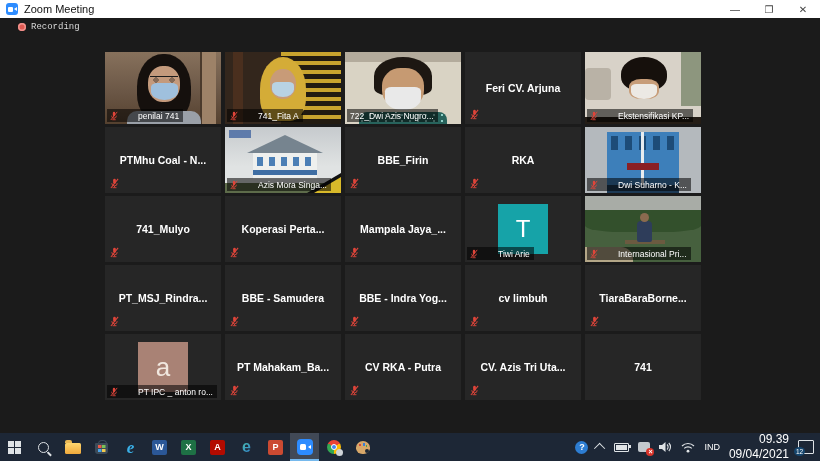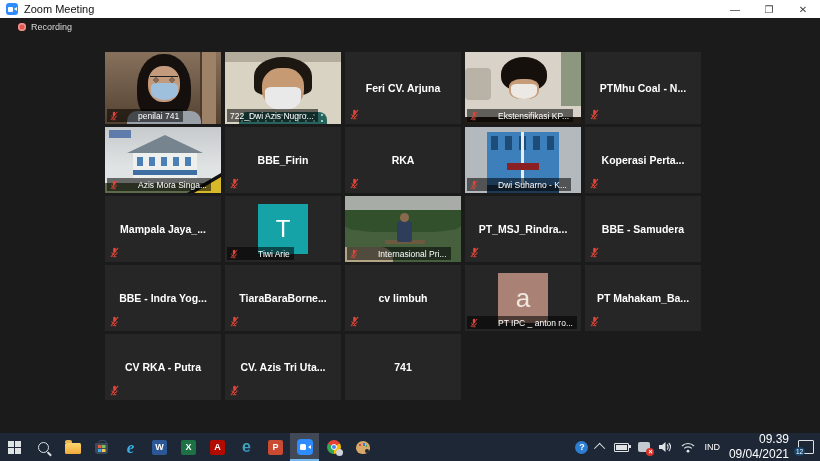--- a/index.html
+++ b/index.html
@@ -11,21 +11,21 @@
   .zoom-app-ico::before{content:"";position:absolute;left:2px;top:3.5px;width:5px;height:5px;background:#fff;border-radius:1px;}
   .zoom-app-ico::after{content:"";position:absolute;right:1.5px;top:3.5px;border-top:2.5px solid transparent;border-bottom:2.5px solid transparent;border-right:3px solid #fff;}
   .title-text{font-size:11px;color:#111;}
   .win-controls{margin-left:auto;display:flex;height:100%;}
   .win-btn{width:34px;height:100%;display:flex;align-items:center;justify-content:center;
     font-size:10px;color:#444;cursor:default;}
   
   .meeting{position:absolute;left:0;top:18px;width:820px;height:415px;background:#1b1b1b;}
   .recording{position:absolute;left:18px;top:4px;display:flex;align-items:center;gap:5px;}
   .rec-dot{width:8px;height:8px;border-radius:50%;background:#e05a52;box-shadow:inset 0 0 0 1.5px #f0948e;}
-  .rec-text{font-size:9px;color:#d8d8d8;}
+  .rec-text{font-size:9px;color:#d8d8d8;font-family:Liberation Mono, monospace;}
   
   .grid{position:absolute;left:105px;top:34px;display:grid;
     grid-template-columns:repeat(5,116px);grid-template-rows:72px 66px 66px 66px 66px;
     column-gap:4px;row-gap:3px;}
   .tile{position:relative;background:#262626;overflow:hidden;}
   .tile.active{outline:2px solid #c6d84b;outline-offset:-2px;}
   .cname{position:absolute;inset:0;display:flex;align-items:center;justify-content:center;
     color:#fff;font-size:10.5px;font-weight:700;text-align:center;padding:0 4px;}
   .label{position:absolute;left:2px;bottom:2px;max-width:108px;background:rgba(0,0,0,0.55);
     color:#fff;font-size:8.5px;padding:1.5px 4px 1.5px 3px;display:flex;align-items:center;gap:20px;
@@ -186,20 +186,35 @@
         <div class="sh mask"></div>
       </div>
       <div class="label">
         <svg class="mic">
             <use href="#mic-muted"></use>
           </svg>
         <span>penilai 741</span>
       </div>
     </div>
 
+    <div class="tile">
+      <div class="scene v2">
+        <div class="sh blinds"></div>
+        <div class="sh door"></div>
+        <div class="sh hijab"></div>
+        <div class="sh face"></div>
+        <div class="sh mask"></div>
+      </div>
+      <div class="label">
+        <svg class="mic">
+            <use href="#mic-muted"></use>
+          </svg>
+        <span>741_Fita A</span>
+      </div>
+    </div>
 
     <div class="tile active">
       <div class="scene v3">
         <div class="sh hair"></div>
         <div class="sh face"></div>
         <div class="sh mask"></div>
         <div class="sh body"></div>
       </div>
       <div class="label">
         <span>722_Dwi Azis Nugro...</span>
@@ -279,20 +294,26 @@
         <div class="sh base"></div>
       </div>
       <div class="label">
         <svg class="mic">
             <use href="#mic-muted"></use>
           </svg>
         <span>Dwi Suharno - K...</span>
       </div>
     </div>
 
+    <div class="tile">
+      <div class="cname">741_Mulyo</div>
+      <svg class="mic-corner">
+          <use href="#mic-muted"></use>
+        </svg>
+    </div>
 
     <div class="tile">
       <div class="cname">Koperasi Perta...</div>
       <svg class="mic-corner">
           <use href="#mic-muted"></use>
         </svg>
     </div>
 
     <div class="tile">
       <div class="cname">Mampala Jaya_...</div>
@@ -342,28 +363,28 @@
     </div>
 
     <div class="tile">
       <div class="cname">BBE - Indra Yog...</div>
       <svg class="mic-corner">
           <use href="#mic-muted"></use>
         </svg>
     </div>
 
     <div class="tile">
+      <div class="cname">cv limbuh</div>
+      <svg class="mic-corner">
+          <use href="#mic-muted"></use>
+        </svg>
+    </div>
+
+    <div class="tile">
       <div class="cname">TiaraBaraBorne...</div>
-      <svg class="mic-corner">
-          <use href="#mic-muted"></use>
-        </svg>
-    </div>
-
-    <div class="tile">
-      <div class="cname">cv limbuh</div>
       <svg class="mic-corner">
           <use href="#mic-muted"></use>
         </svg>
     </div>
 
     <div class="tile">
       <div class="avatar lower" style="background: rgb(169, 130, 117);">a</div>
       <div class="label">
         <svg class="mic">
             <use href="#mic-muted"></use>

